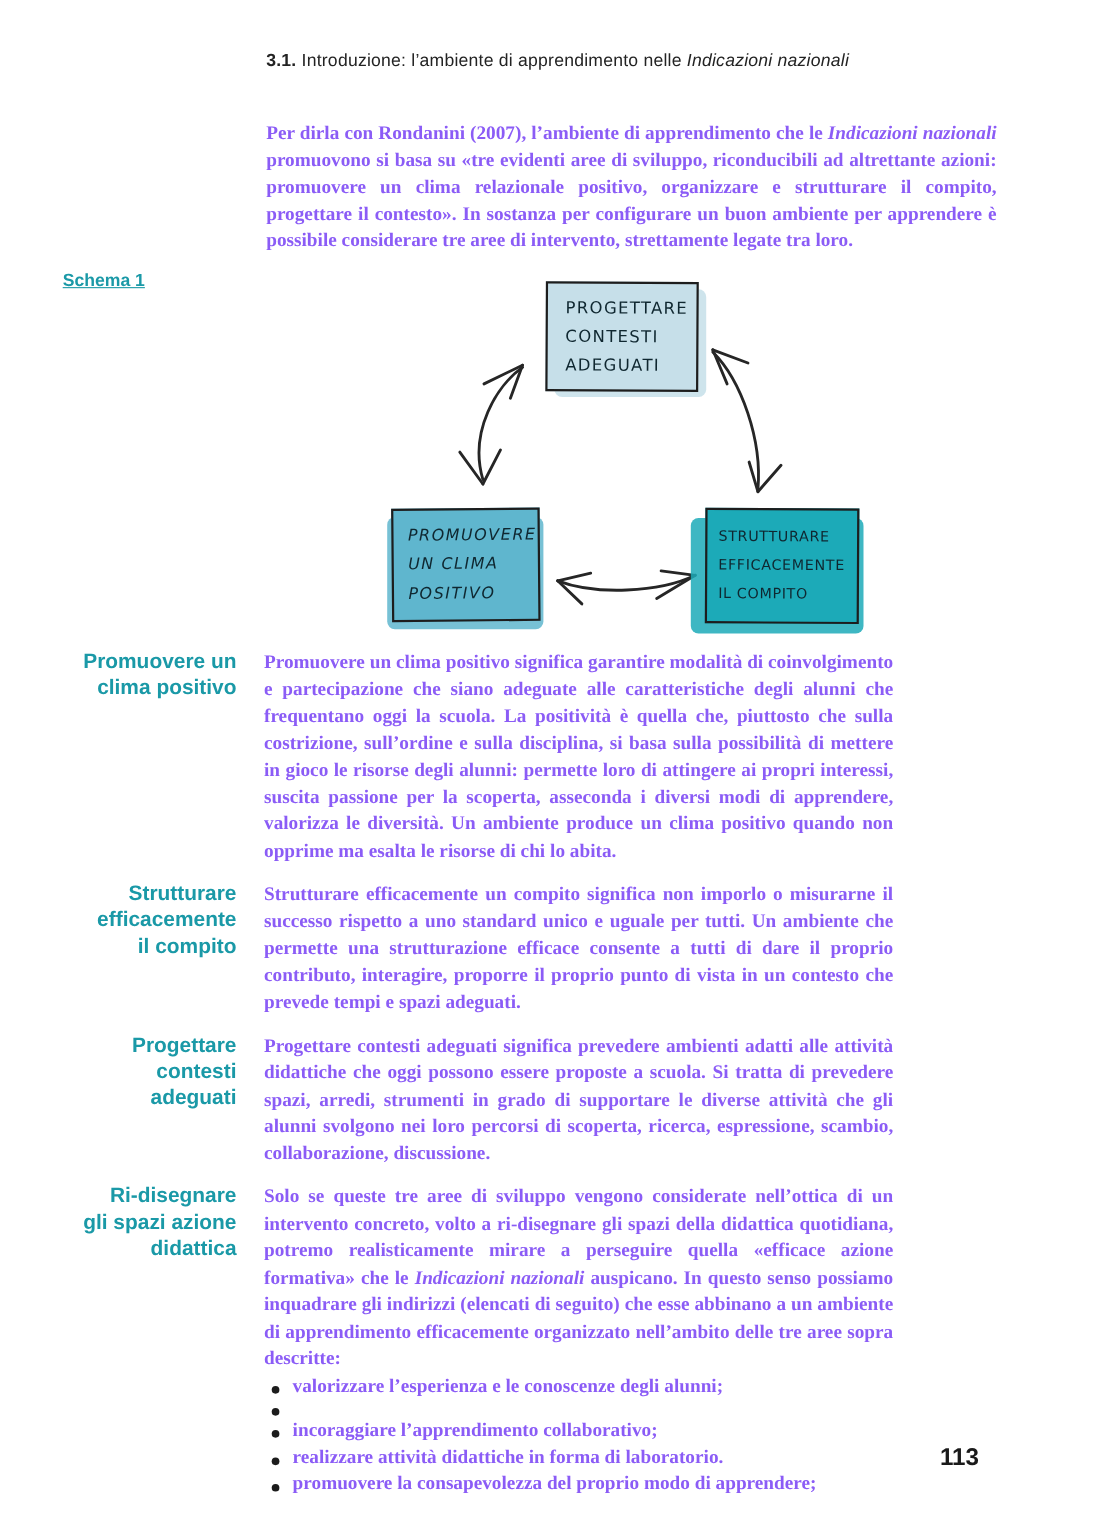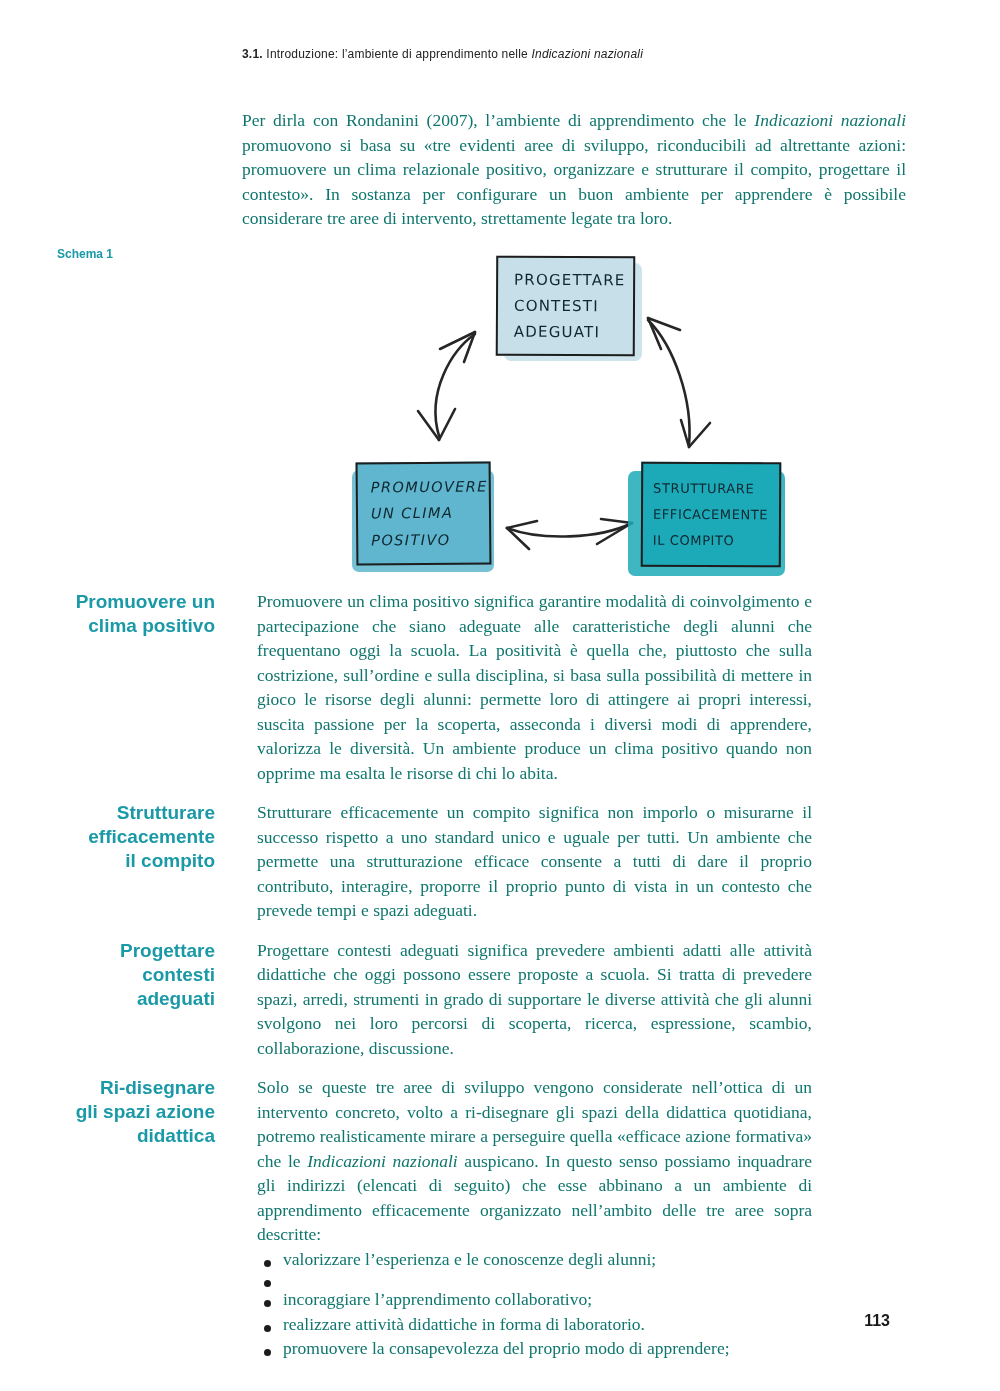--- a/index.html
+++ b/index.html
@@ -3,35 +3,36 @@
 <meta charset="utf-8">
 <style>
   html,body { margin:0; padding:0; background:#ffffff; }
   .page {
     position:relative; width:1000px; height:1391px; background:#ffffff;
     font-family:"Liberation Serif", serif; color:#1c1c1c; overflow:hidden;
   }
   
   .chapter-header {
     position:absolute; left:242px; top:47px; width:680px;
-    font-family:"Liberation Sans", sans-serif; font-size:12px; color:#232323;
+    font-family:"Liberation Sans", sans-serif; font-size:16px; color:#232323;
     letter-spacing:0.2px;
   }
   .chapter-header .num { font-weight:700; }
   .it { font-style:italic; }
   
   .serif-par {
-    font-size:17.5px; line-height:24.5px; text-align:justify; color:#0f766e;
+    font-size:17.5px; line-height:24.5px; text-align:justify; color:#8b5cf6;font-weight:bold;
   }
   .intro { position:absolute; left:242px; top:108px; width:664px; }
   
   .schema-label {
     position:absolute; left:57px; top:247px;
-    font-family:"Liberation Sans", sans-serif; font-weight:700; font-size:12px;
+    font-family:"Liberation Sans", sans-serif; font-weight:700; font-size:16px;
     color:var(--accent, #1a99a7);
+    text-decoration:underline;
   }
   
   .diagram { position:absolute; left:340px; top:250px; width:470px; height:330px; }
   .arrows { position:absolute; left:0; top:0; width:470px; height:330px; }
   .boxwrap { position:absolute; }
   .bw-top { left:156px; top:6px;  width:139px; height:100px; }
   .bw-bl  { left:16px;  top:212px; width:135px; height:103px;font-style:italic; }
   .bw-br  { left:301px; top:212px; width:140px; height:105px; }
   .spill { position:absolute; border-radius:7px; opacity:0.85; }
   .bw-top .spill { left:8px;  top:7px;  right:-7px; bottom:-5px; }
@@ -49,33 +50,33 @@
   
   .sections { position:absolute; left:0; top:589px; width:812px; }
   .row { display:flex; align-items:flex-start; }
   .row + .row { margin-top:15px; }
   .side-heading {
     flex:none; width:215px; text-align:right; white-space:pre-line;
     font-family:"Liberation Sans", sans-serif; font-weight:700;
     font-size:19px; line-height:24px; color:var(--accent, #1a99a7);
     padding-top:1px;
   }
-  .row-body { margin-left:42px; width:664px; }
+  .row-body { margin-left:25px; width:664px; }
   
   ul.bullets { list-style:none; margin:0; padding:0; }
   ul.bullets li { display:flex; align-items:center; }
   .dot {
     flex:none; width:7px; height:7px; border-radius:50%; background:#1c1c1c;
     margin:9px 12px 0 7px;
   }
   .bullet-text { text-align:left; }
   
   .page-number {
     position:absolute; right:110px; top:1312px;
-    font-family:"Liberation Sans", sans-serif; font-weight:700; font-size:16px; color:#1a1a1a;
+    font-family:"Liberation Sans", sans-serif; font-weight:700; font-size:22px; color:#1a1a1a;
   }
 </style>
 </head>
 <body>
 
 <div class="page">
 
   <div class="chapter-header">
     <span class="num">3.1.</span><span> Introduzione: l’ambiente di apprendimento nelle </span><span class="it">Indicazioni nazionali</span>
   </div>

